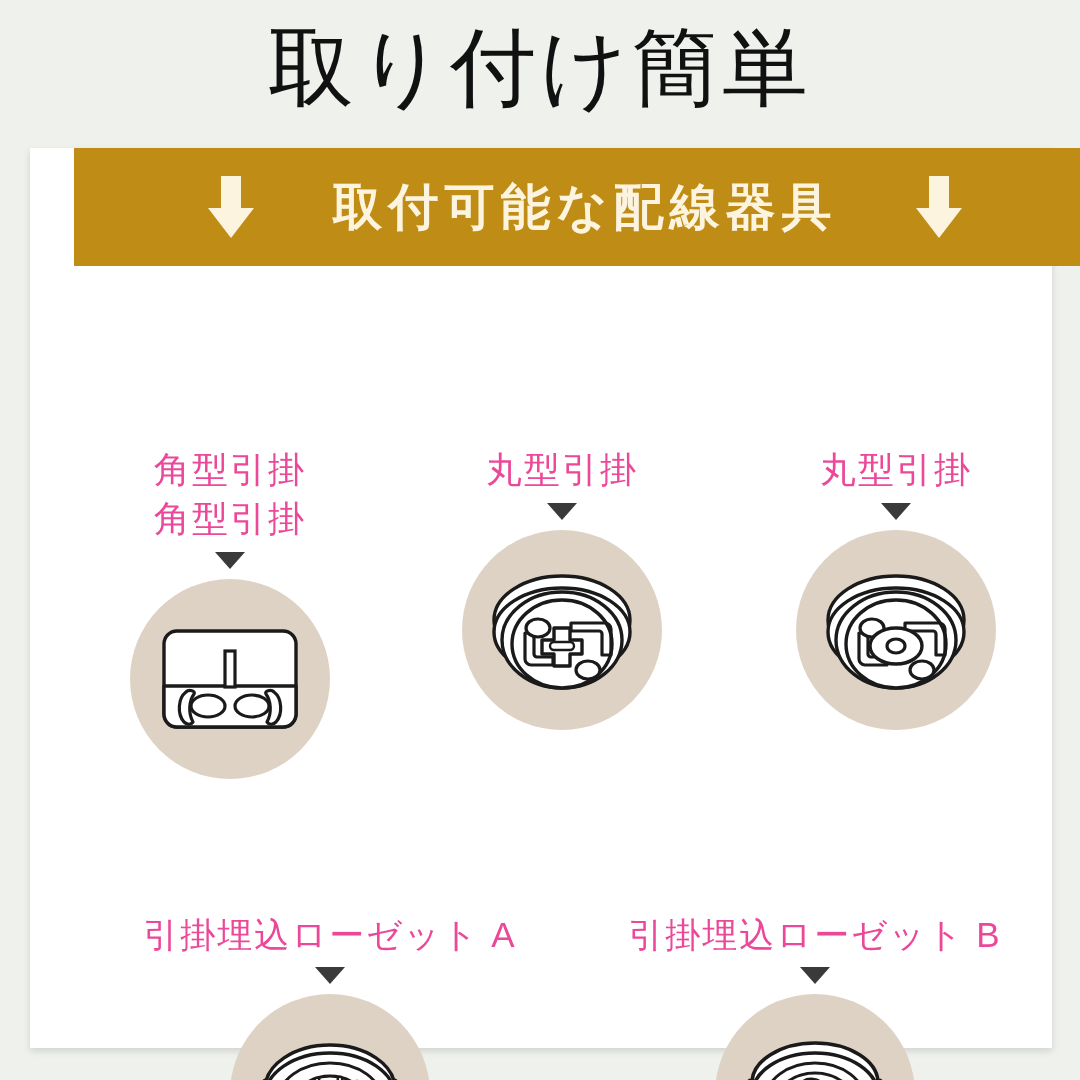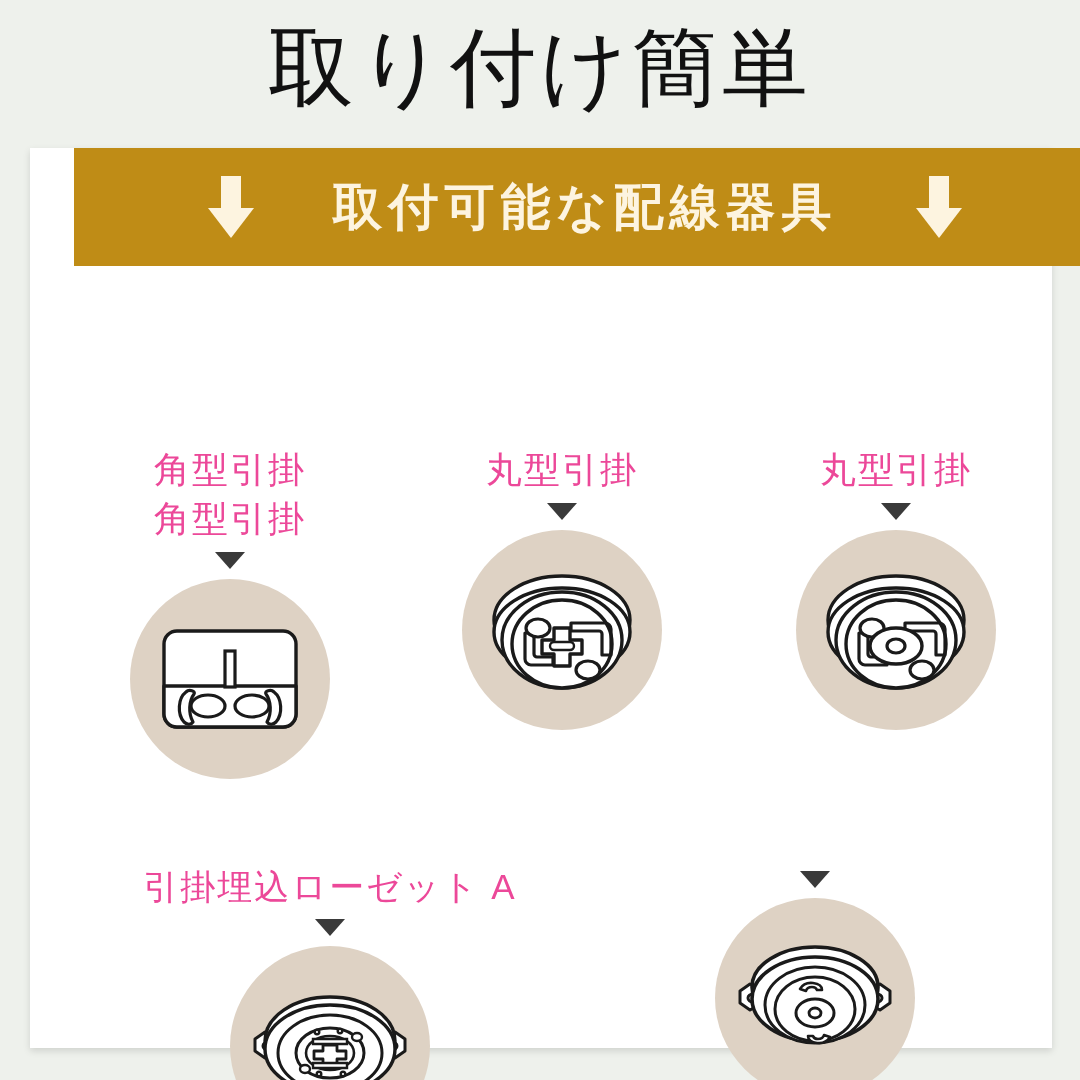--- a/index.html
+++ b/index.html
@@ -86,21 +86,21 @@
     width:300px;
     text-align:center;
   }
   .item-label {
     font-size:36px;
     line-height:1.36;
     color:#ec4899;
     letter-spacing:2px;
     white-space:nowrap;
   }
-  .item-label.wide { font-size:35px; }
+  .item-label.wide { font-size:35px;margin-top:48px; }
   .caret {
     width:0; height:0;
     margin:8px auto 0 auto;
     border-left:15px solid transparent;
     border-right:15px solid transparent;
     border-top:17px solid #3a3a3a;
   }
   .disc {
     width:200px; height:200px;
     margin:10px auto 0 auto;
@@ -230,20 +230,21 @@
           <path d="M86 92 h14 v6 h9 v8 h-9 v6 h-14 v-6 h-9 v-8 h9 z" fill="#ffffff" stroke="#1a1a1a" stroke-width="2.8" stroke-linejoin="round"></path>
           <g fill="#ffffff" stroke="#1a1a1a" stroke-width="2.4">
             <path d="M76 86 h34 v5 h-34 z"></path>
             <path d="M76 110 h34 v5 h-34 z"></path>
           </g>
         </svg>
       </div>
     </div>
 
     <div class="item wide-item" id="item-rosetteb">
+      <div class="item-label wide">引掛埋込ローゼット B</div>
       <div class="caret"></div>
       <div class="disc">
         <svg width="186" height="186" viewBox="0 0 186 186">
           <g fill="#ffffff" stroke="#1a1a1a" stroke-width="3" stroke-linejoin="round">
             <path d="M18 86 l10 -7 l9 5 l0 16 l-9 5 l-10 -7 z"></path>
             <ellipse cx="31" cy="93" rx="5" ry="4"></ellipse>
             <path d="M168 86 l-10 -7 l-9 5 l0 16 l9 5 l10 -7 z"></path>
             <ellipse cx="155" cy="93" rx="5" ry="4"></ellipse>
             <path d="M36 80 q6 -8 14 -2 l4 14 q-4 10 -14 4 z"></path>
             <path d="M150 80 q-6 -8 -14 -2 l-4 14 q4 10 14 4 z"></path>

